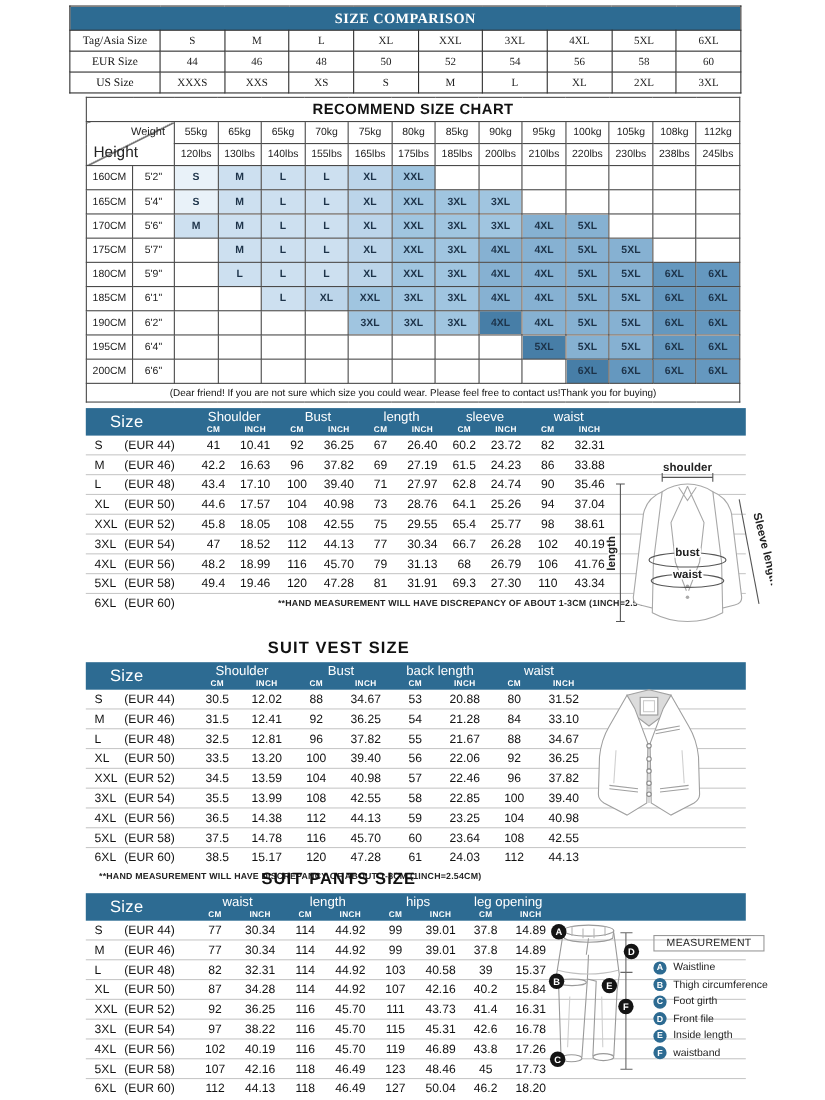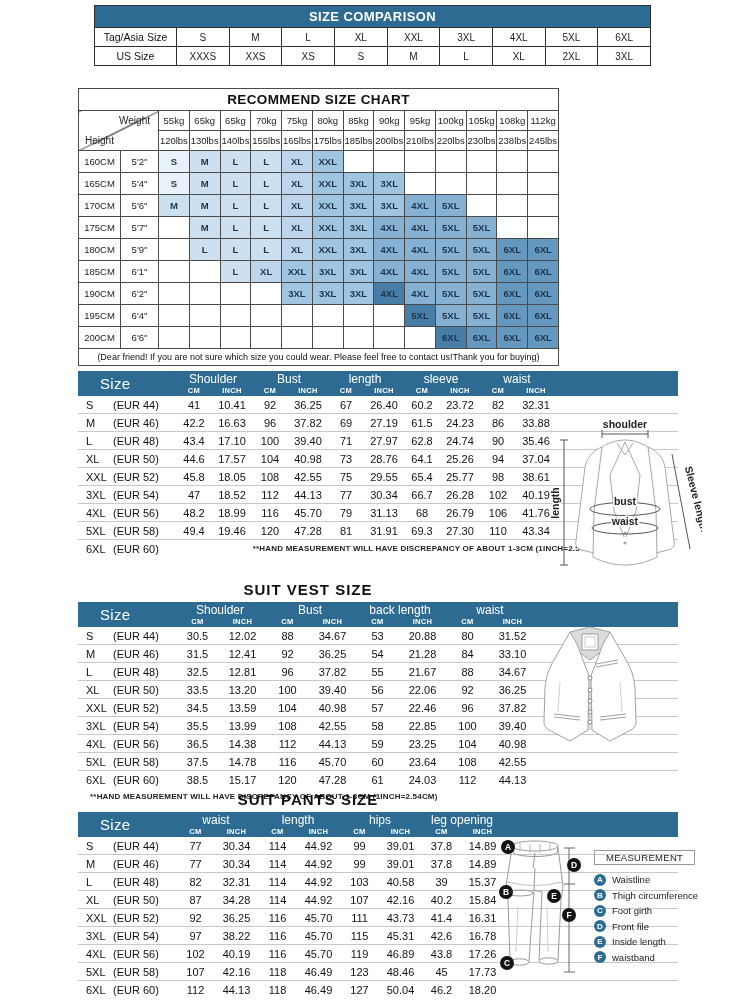--- a/index.html
+++ b/index.html
@@ -3,38 +3,38 @@
 <meta charset="utf-8">
 <style>
   :root{ --teal:#2d6b92; }
   html,body{margin:0;padding:0;}
   body{
     width:750px;height:1000px;background:#fff;position:relative;overflow:hidden;
     font-family:"Liberation Sans", sans-serif;
   }
 
   
-  #t1{position:absolute;left:94px;top:5px;width:557px;}
+  #t1{position:absolute;left:63px;top:5px;width:611px;font-family:Liberation Serif, serif;}
   #t1 table{border-collapse:collapse;width:100%;table-layout:fixed;}
   #t1 td{border:1px solid #2e2e2e;text-align:center;height:18px;font-size:10px;color:#222;padding:0;overflow:hidden;}
   #t1 td.title{background:var(--teal);color:#fff;font-weight:bold;font-size:13px;height:21px;letter-spacing:.4px;}
   #t1 td.rlabel{font-size:10.5px;color:#111;margin-left:12px;}
 
   
-  #t2{position:absolute;left:78px;top:88px;width:481px;border-radius:15px;}
+  #t2{position:absolute;left:78px;top:88px;width:595px;border-radius:15px;}
   #t2 table{border-collapse:collapse;width:100%;table-layout:fixed;}
   #t2 td{border:1px solid #4a4a4a;text-align:center;padding:0;font-size:9.5px;color:#222;overflow:hidden;}
   #t2 td.title{height:21px;font-weight:bold;font-size:13.5px;color:#111;background:#fff;letter-spacing:.4px;}
   #t2 td.kg,#t2 td.lbs{height:19px;margin-top:20px;}
   #t2 td.hcm,#t2 td.hft{height:21px;}
   #t2 td.val{height:21px;font-weight:bold;font-size:9.5px;color:#1d3349;}
   #t2 td.corner{position:relative;
     background:linear-gradient(to bottom right,transparent calc(50% - .6px),#4a4a4a calc(50% - .6px),#4a4a4a calc(50% + .6px),transparent calc(50% + .6px));}
   #t2 .cw{position:absolute;top:4px;right:8px;font-size:10px;}
-  #t2 .ch{position:absolute;bottom:4px;left:6px;font-size:10px;}
+  #t2 .ch{position:absolute;bottom:4px;left:6px;font-size:14px;}
   #t2 td.noteRow{height:16px;font-size:9px;color:#111;font-weight:normal;}
 
   
   .spec{position:absolute;left:78px;width:600px;}
   .spec-title{width:460px;text-align:center;font-size:15px;font-weight:bold;color:#111;letter-spacing:1px;margin-bottom:4px;}
   .spec-head{display:grid;background:var(--teal);color:#fff;height:25px;}
   .size-h{display:flex;align-items:center;padding-left:22px;font-size:15px;letter-spacing:.3px;}
   .grp{display:flex;flex-direction:column;justify-content:space-between;padding-top:3px;}
   .grp-name{text-align:center;font-size:12px;line-height:11px;}
   .grp-units{display:flex;}
@@ -87,20 +87,32 @@
           <td class="rlabel">Tag/Asia Size</td>
           <td>S</td>
           <td>M</td>
           <td>L</td>
           <td>XL</td>
           <td>XXL</td>
           <td>3XL</td>
           <td>4XL</td>
           <td>5XL</td>
           <td>6XL</td>
+        </tr>
+        <tr>
+          <td class="rlabel">EUR Size</td>
+          <td>44</td>
+          <td>46</td>
+          <td>48</td>
+          <td>50</td>
+          <td>52</td>
+          <td>54</td>
+          <td>56</td>
+          <td>58</td>
+          <td>60</td>
         </tr>
         <tr>
           <td class="rlabel">US Size</td>
           <td>XXXS</td>
           <td>XXS</td>
           <td>XS</td>
           <td>S</td>
           <td>M</td>
           <td>L</td>
           <td>XL</td>

